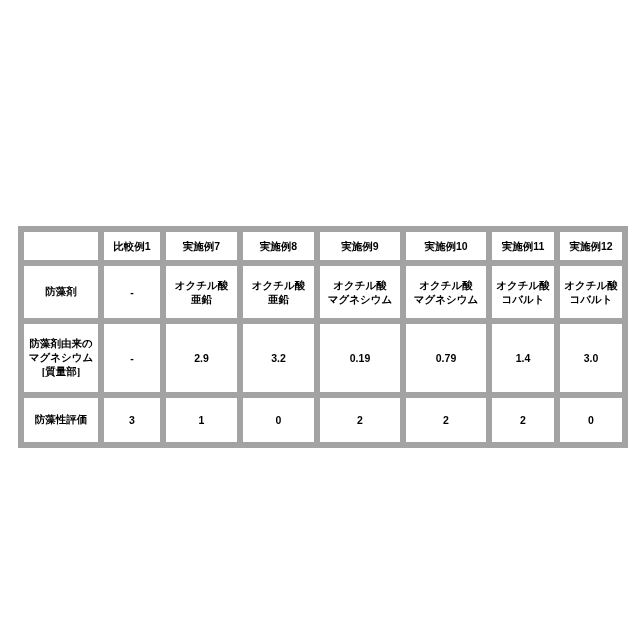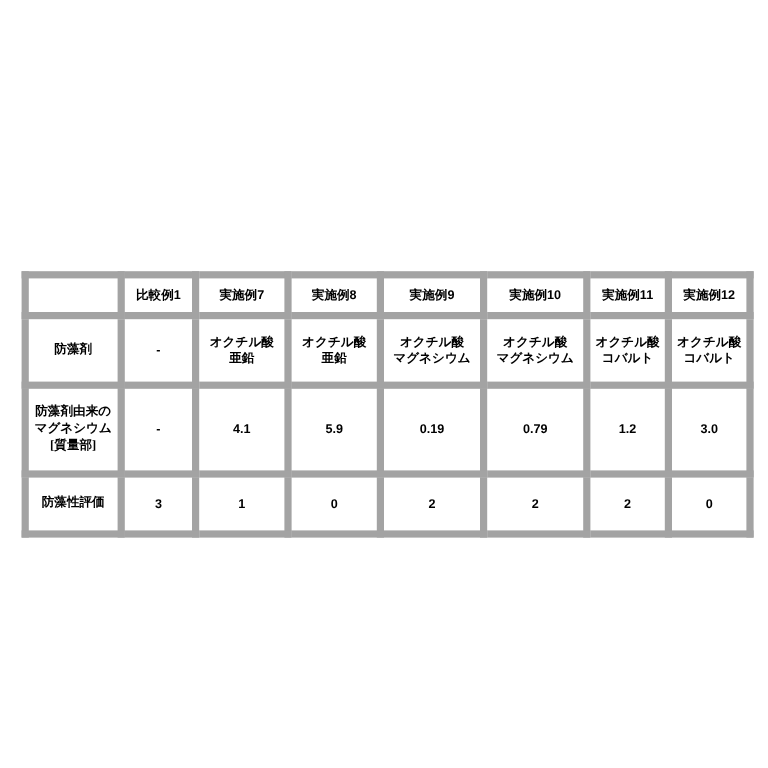--- a/index.html
+++ b/index.html
@@ -124,25 +124,25 @@
           </td>
         </tr>
 
         <tr class="r-metal">
           <td class="rowhead threeline">
             <span>防藻剤由来の</span>
             <span>マグネシウム</span>
             <span>[質量部]</span>
           </td>
           <td class="val">-</td>
-          <td class="val">4.1</td>
-          <td class="val">5.9</td>
+          <td class="val">2.9</td>
+          <td class="val">3.2</td>
           <td class="val">0.19</td>
           <td class="val">0.79</td>
-          <td class="val">1.2</td>
+          <td class="val">1.4</td>
           <td class="val">3.0</td>
         </tr>
 
         <tr class="r-eval">
           <td class="rowhead">防藻性評価</td>
           <td class="val">3</td>
           <td class="val">1</td>
           <td class="val">0</td>
           <td class="val">2</td>
           <td class="val">2</td>

